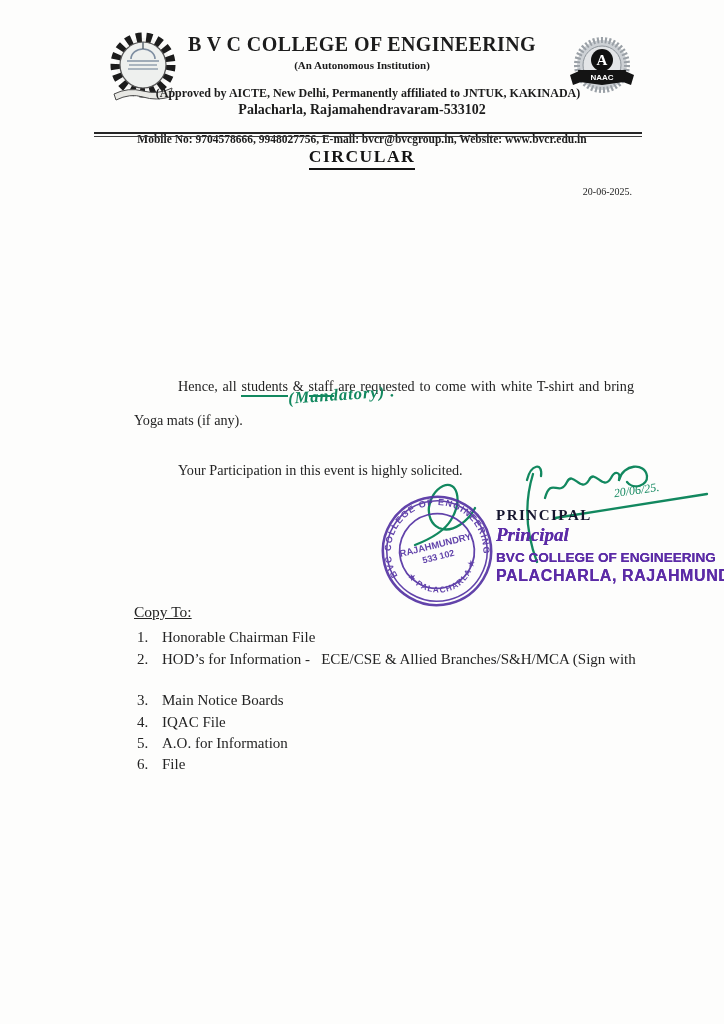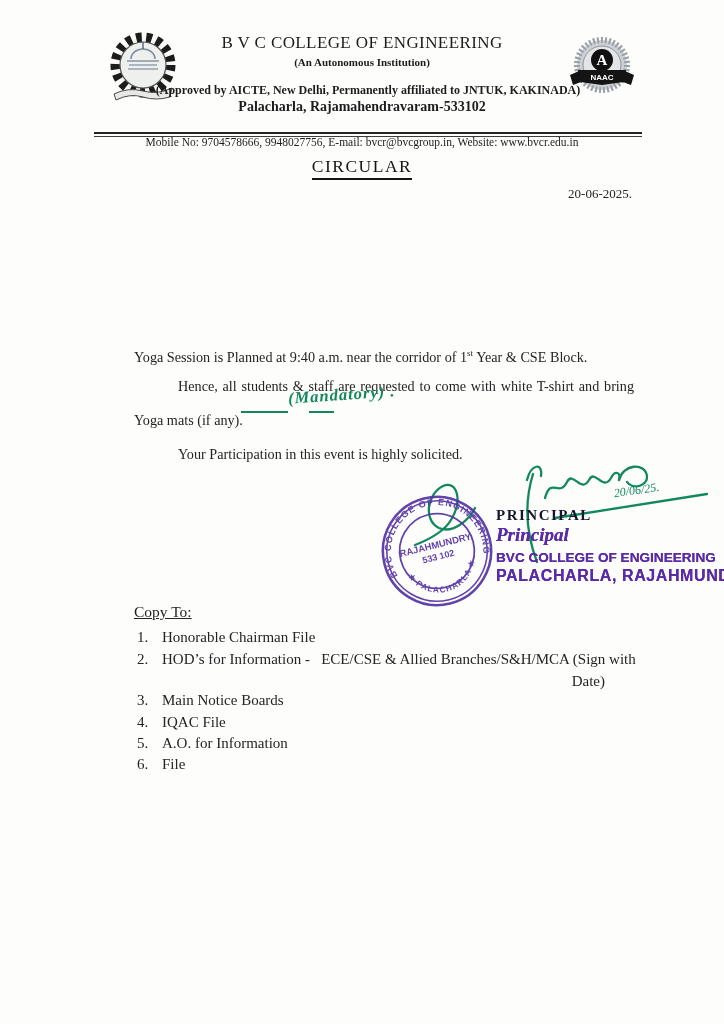--- a/index.html
+++ b/index.html
@@ -6,41 +6,41 @@
   .page{
     position:relative;width:724px;height:1024px;margin:0 auto;
     background:#fdfdfc;overflow:hidden;color:#262626;
     font-family:"Liberation Serif",serif;
     box-shadow:0 0 8px rgba(0,0,0,.25);
   }
   
   .logo-college{position:absolute;left:100px;top:28px;}
   .naac{position:absolute;left:566px;top:34px;}
   .head-block{position:absolute;left:0;right:0;top:33px;text-align:center;color:#1c1c1c;}
-  .college-name{font-size:17px;font-weight:normal;letter-spacing:.4px;}
+  .college-name{font-size:20px;font-weight:bold;letter-spacing:.4px;}
   .inst{font-size:11px;font-weight:bold;margin-top:3px;}
   .approved{font-size:12px;font-weight:bold;margin-top:15px;padding-left:12px;}
   .addr{font-size:14px;font-weight:bold;margin-top:1px;}
-  .contact{font-size:11.5px;font-weight:normal;margin-top:21px;}
+  .contact{font-size:11.5px;font-weight:bold;margin-top:15px;}
   .rule{position:absolute;left:94px;right:82px;top:132px;height:2px;
         border-top:2.4px solid #262626;border-bottom:1.6px solid #3c3c3c;}
   
   .title-wrap{position:absolute;left:0;right:0;top:146px;text-align:center;}
-  .title{display:inline-block;font-size:17.5px;font-weight:normal;letter-spacing:1.5px;color:#141414;
-         border-bottom:2.5px solid #141414;padding-bottom:1px;margin-top:10px;}
-  .doc-date{position:absolute;top:186px;right:92px;font-size:13px;color:#242424;}
+  .title{display:inline-block;font-size:17.5px;font-weight:bold;letter-spacing:1.5px;color:#141414;
+         border-bottom:2.5px solid #141414;padding-bottom:1px;}
+  .doc-date{position:absolute;top:186px;right:92px;font-size:10px;color:#242424;}
   
   .para{position:absolute;left:134px;width:500px;font-size:14.2px;line-height:34px;color:#242424;}
   .p1{top:231px;text-align:justify;}
   .p2{top:336px;}
   .p3{top:369px;text-align:justify;text-indent:44px;}
-  .p4{top:437px;text-indent:44px;}
+  .p4{top:453px;text-indent:44px;}
   .para b{font-weight:bold;}
   sup{font-size:9px;}
-  .green-u{border-bottom:2px solid #12885f;padding-bottom:17px;}
+  .green-u{border-bottom:2px solid #12885f;padding-bottom:1px;}
   .annotation{position:absolute;left:288px;top:385px;color:#12885f;font-size:16.5px;
               font-style:italic;font-weight:600;letter-spacing:1px;transform:rotate(-4deg);}
   
   .sig-svg{position:absolute;left:405px;top:450px;}
   .seal{position:absolute;left:378px;top:492px;transform:rotate(-14deg);opacity:.92;}
   .principal-block{position:absolute;left:496px;top:507px;width:216px;line-height:1.15;}
   .principal-typed{font-size:15px;font-weight:bold;letter-spacing:1.5px;color:#15152e;}
   .principal-script{font-size:19px;font-style:italic;font-weight:bold;color:#5b2ba6;margin-top:0px;
                     text-shadow:0 0 .6px #5b2ba6;}
   .stamp-line1{font-family:"Liberation Sans",sans-serif;font-size:13.6px;font-weight:bold;color:#5b2ba6;
@@ -92,21 +92,20 @@
     <div class="contact">Mobile No: 9704578666, 9948027756, E-mail: bvcr@bvcgroup.in, Website: www.bvcr.edu.in</div>
   </div>
   <div class="rule"></div>
 
   <div class="title-wrap">
     <span class="title">CIRCULAR</span>
   </div>
   <div class="doc-date">20-06-2025.</div>
 
 
-  <div class="para p2"><span>Yoga Session is Planned at 9:40 a.m. near the corridor of 1</span><sup>st</sup><span> Year &amp; CSE Block.</span></div>
 
   <div class="para p3"><span>Hence, all </span><span class="green-u">students</span><span> &amp; </span><span class="green-u">staff</span><span> are requested to come with white T-shirt and bring Yoga mats (if any).</span></div>
 
   <div class="annotation">(Mandatory) .</div>
 
   <div class="para p4">Your Participation in this event is highly solicited.</div>
 
   <svg class="sig-svg" width="310" height="150" viewBox="0 0 310 150">
     <g fill="none" stroke="#12885f" stroke-width="2.3" stroke-linecap="round">
       <path d="M 10,95 C 28,88 40,80 46,70 C 58,50 52,30 38,36 C 22,44 18,70 34,78 C 48,84 64,70 70,58"></path>
@@ -143,21 +142,20 @@
   <div class="copy-heading">Copy To:</div>
 
   <div class="copy-row r1">
     <span class="copy-num">1.</span>
     <span class="copy-text">Honorable Chairman File</span>
   </div>
   <div class="copy-row r2">
     <span class="copy-num">2.</span>
     <span class="copy-text">HOD’s for Information -   ECE/CSE &amp; Allied Branches/S&amp;H/MCA (Sign with</span>
   </div>
-  <div class="copy-cont rc">Date)</div>
   <div class="copy-row r3">
     <span class="copy-num">3.</span>
     <span class="copy-text">Main Notice Boards</span>
   </div>
   <div class="copy-row r4">
     <span class="copy-num">4.</span>
     <span class="copy-text">IQAC File</span>
   </div>
   <div class="copy-row r5">
     <span class="copy-num">5.</span>

